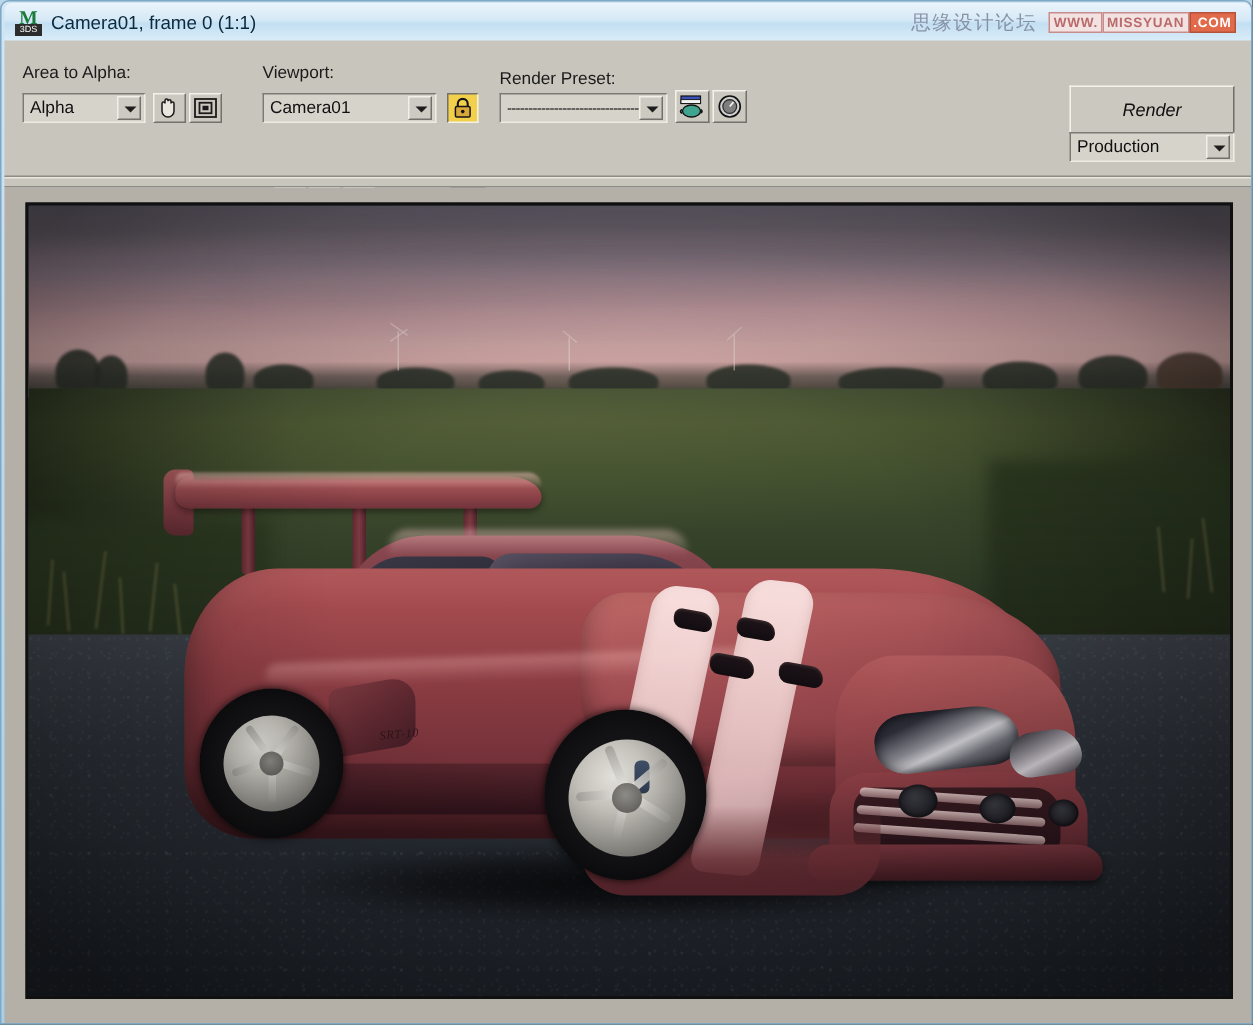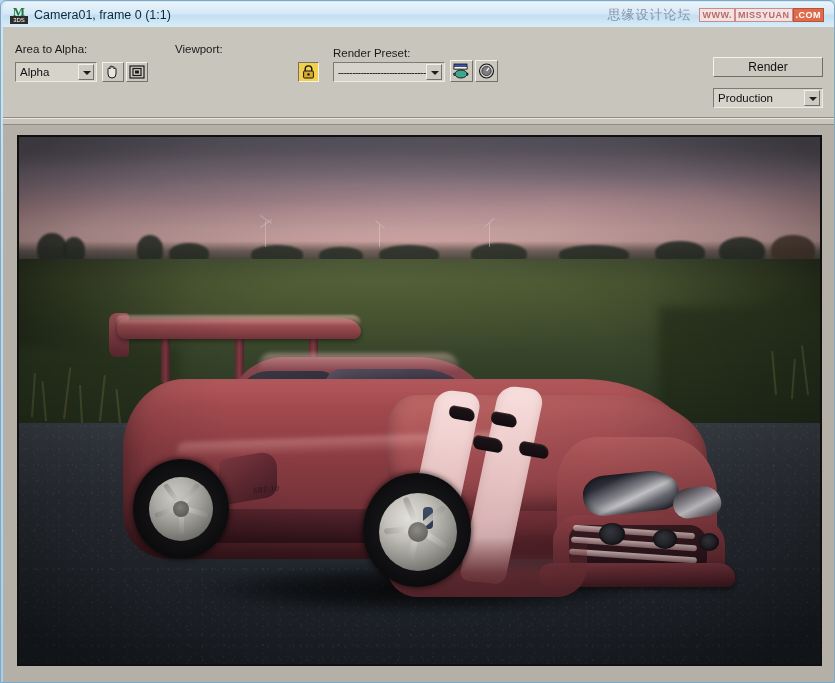--- a/index.html
+++ b/index.html
@@ -714,20 +714,24 @@
     </div>
     <div class="tbtn" style="left:123px; top:35px; width:22px; height:20px;">
       <svg width="18" height="16" viewBox="0 0 18 16" style="margin:1px 0 0 1px">
         <rect x="2" y="2" width="14" height="12" fill="none" stroke="#1a1a1a" stroke-width="1.2"></rect>
         <rect x="5" y="4.5" width="8" height="7" fill="none" stroke="#1a1a1a" stroke-width="1.2"></rect>
         <rect x="7" y="6.5" width="4" height="3" fill="#1a1a1a"></rect>
       </svg>
     </div>
 
     <div class="field-label" style="left:172px; top:16px;">Viewport:</div>
+    <div class="combo" style="left:172px; top:35px; width:116px;">
+      <span class="combo-text">Camera01</span>
+      <span class="combo-arrow"></span>
+    </div>
     <div class="tbtn active" style="left:295px; top:35px; width:21px; height:20px;">
       <svg width="13" height="14" viewBox="0 0 13 14" style="margin:2px 0 0 3px">
         <path d="M3.2 6 V4.2 a3.3 3.3 0 0 1 6.6 0 V6" fill="none" stroke="#141414" stroke-width="1.4"></path>
         <rect x="1.6" y="6" width="9.8" height="7" rx="1" fill="#d8a83a" stroke="#141414" stroke-width="1"></rect>
         <circle cx="6.5" cy="9.4" r="1.2" fill="#141414"></circle>
       </svg>
     </div>
 
     <div class="field-label" style="left:330px; top:20px;">Render Preset:</div>
     <div class="combo" style="left:330px; top:35px; width:112px;">
@@ -745,21 +749,21 @@
       </svg>
     </div>
     <div class="tbtn" style="left:472px; top:33px; width:23px; height:22px;">
       <svg width="19" height="18" viewBox="0 0 19 18" style="margin:1px 0 0 1px">
         <circle cx="9.5" cy="9" r="7" fill="#cfcfcf" stroke="#111" stroke-width="1.1"></circle>
         <circle cx="9.5" cy="9" r="4.6" fill="#7e7e7e" stroke="#2a2a2a" stroke-width="0.8"></circle>
         <path d="M9.5 9 L12 6" stroke="#f2f2f2" stroke-width="1.2"></path>
       </svg>
     </div>
 
-    <div class="pushbtn" style="left:710px; top:30px; width:110px; height:20px;">Render</div>
+    <div class="pushbtn" style="left:710px; top:30px; width:110px; height:32px;font-style:italic;">Render</div>
     <div class="combo" style="left:710px; top:61px; width:110px;">
       <span class="combo-text">Production</span>
       <span class="combo-arrow"></span>
     </div>
 
     <div class="icon-btn" style="left:12px; top:99px;">
       <svg width="18" height="18" viewBox="0 0 18 18">
         <rect x="1.5" y="1.5" width="15" height="15" fill="#e8d44e" stroke="#1a1a1a" stroke-width="1.2"></rect>
         <rect x="4.5" y="2" width="9" height="6" fill="#f6f2df" stroke="#1a1a1a" stroke-width="0.9"></rect>
         <rect x="10.5" y="3" width="2" height="4" fill="#2a2a2a"></rect>

